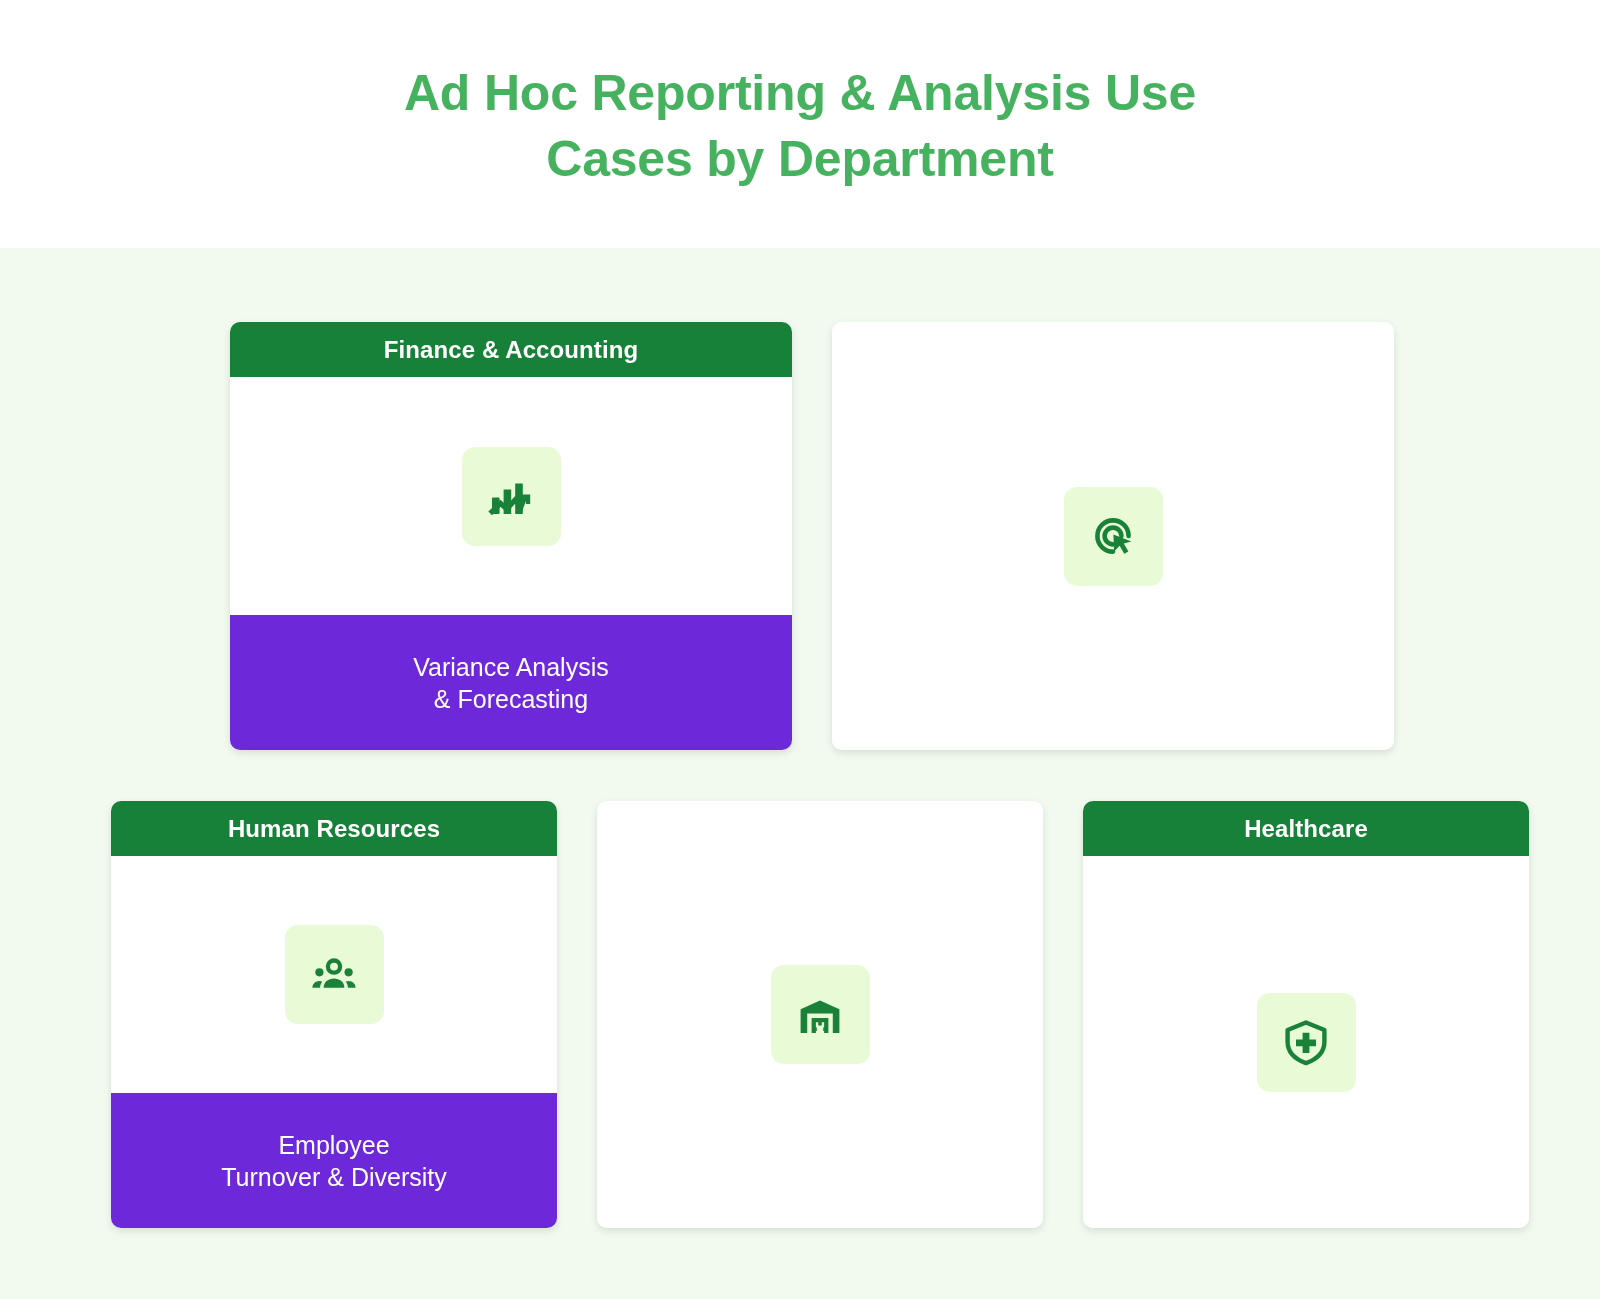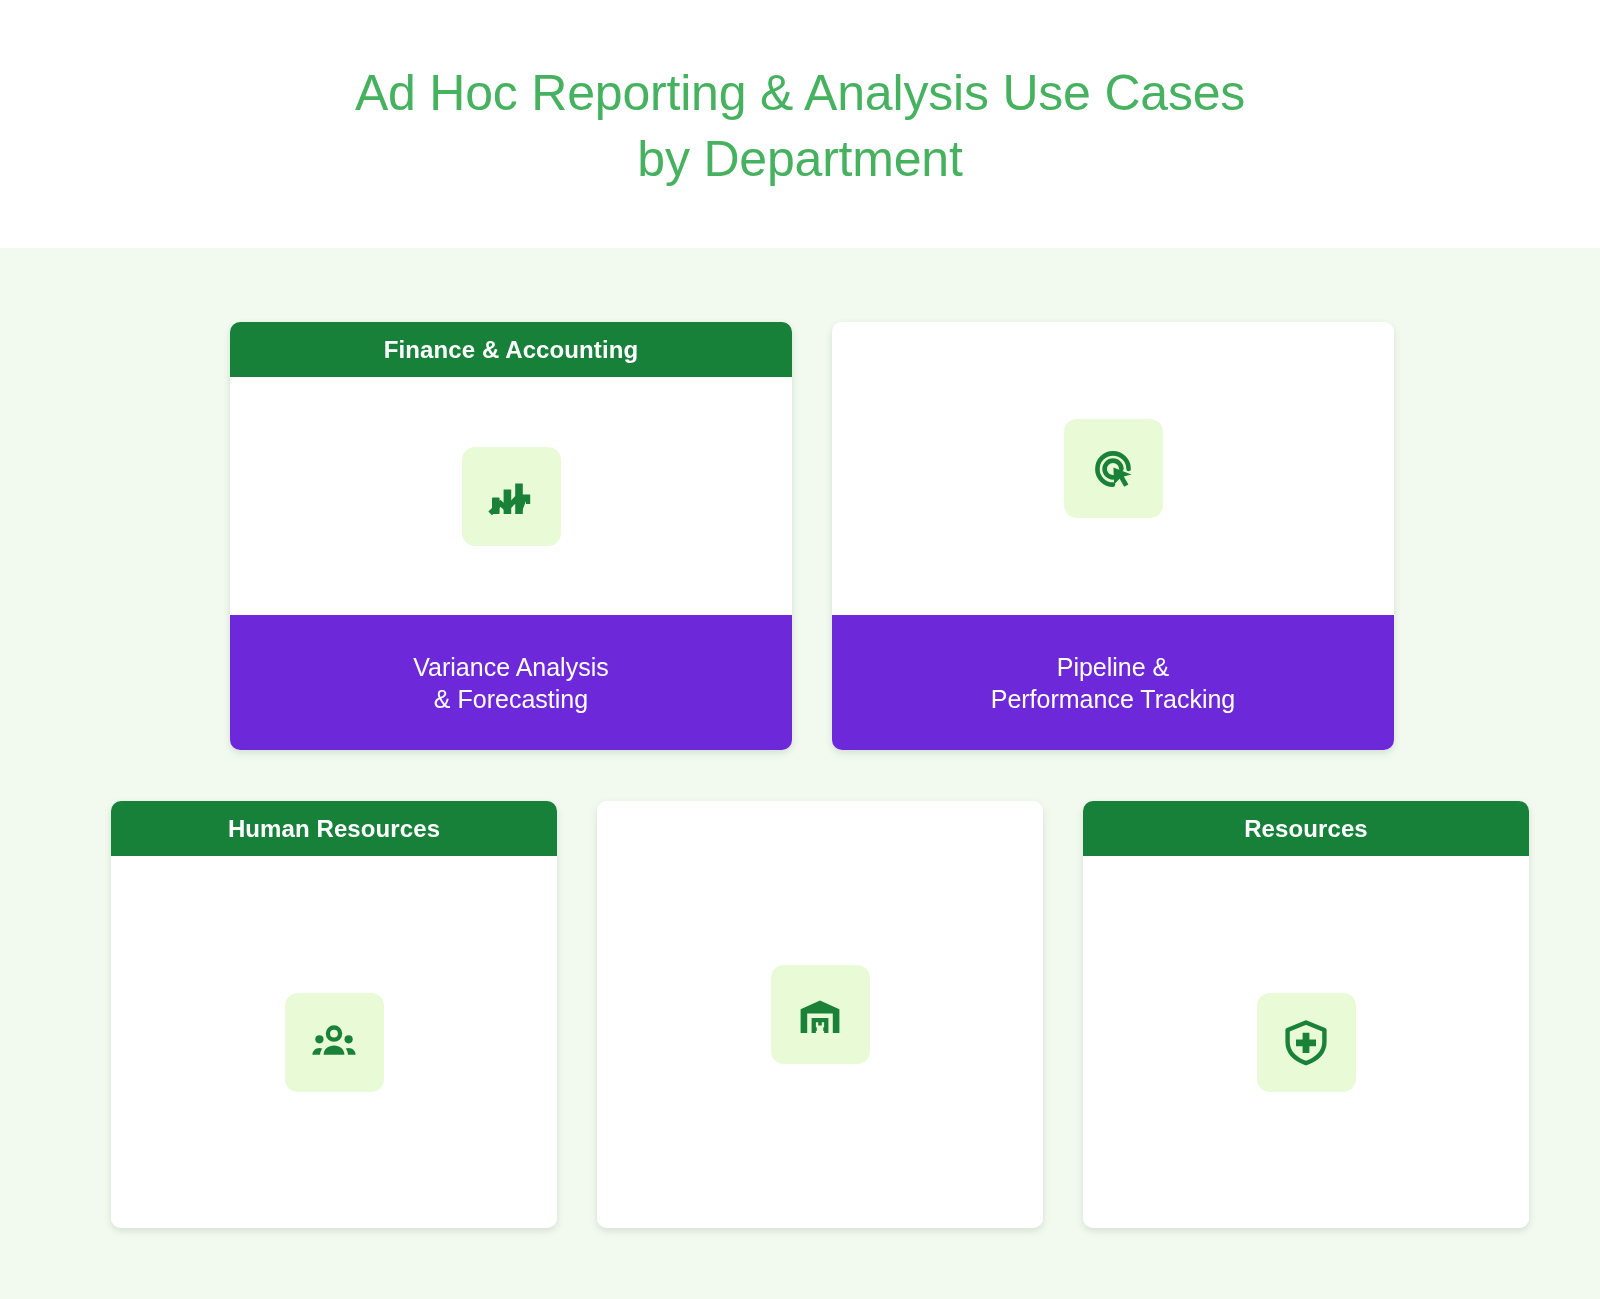--- a/index.html
+++ b/index.html
@@ -30,21 +30,21 @@
     width: 1600px;
     height: 248px;
     background: #FFFFFF;
     display: flex;
     align-items: center;
     justify-content: center;
   }
 
   .page-title {
     font-size: 50px;
-    font-weight: 400;
+    font-weight: 700;
     color: #46B25F;
     text-align: center;
     line-height: 1.32;
     letter-spacing: -0.2px;
     max-width: 900px;
     margin-top: 4px;
   }
 
   
   .rows {
@@ -176,24 +176,20 @@
           <div class="icon-tile">
             <span>
               <svg width="52" height="52" viewBox="0 0 52 52" fill="none">
                 <path d="M41.6 26a15.6 15.6 0 1 0-15.6 15.6" stroke="#1A8238" stroke-width="4.6" fill="none" stroke-linecap="round"></path>
                 <path d="M34.4 26a8.4 8.4 0 1 0-8.4 8.4" stroke="#1A8238" stroke-width="4.6" fill="none" stroke-linecap="round"></path>
                 <path d="M26.4 24.6l18 6.9-7.6 1.9 4.6 8-4.2 2.4-4.6-8-5.5 5.6z" fill="#1A8238"></path>
               </svg>
             </span>
           </div>
         </div>
-        <div class="card-footer">
-          <span class="footer-text">Pipeline &amp;
-Performance Tracking</span>
-        </div>
       </div>
 
     </div>
 
     <div class="row row-bottom">
 
       <div class="card card-narrow">
         <div class="card-header">Human Resources</div>
         <div class="card-body">
           <div class="icon-tile">
@@ -202,40 +198,44 @@
                 <circle cx="26" cy="17.6" r="6.1" stroke="#1A8238" stroke-width="4.3" fill="none"></circle>
                 <path d="M15.6 38.8c0-5.5 4.7-9.2 10.4-9.2s10.4 3.7 10.4 9.2z" fill="#1A8238"></path>
                 <circle cx="11.4" cy="23.3" r="4.1" fill="#1A8238"></circle>
                 <circle cx="40.6" cy="23.3" r="4.1" fill="#1A8238"></circle>
                 <path d="M4.4 38.8c0-4.1 3.2-6.9 7-6.9 1 0 2 .2 2.9.6-1.4 1.8-2.2 4-2.2 6.3z" fill="#1A8238"></path>
                 <path d="M47.6 38.8c0-4.1-3.2-6.9-7-6.9-1 0-2 .2-2.9.6 1.4 1.8 2.2 4 2.2 6.3z" fill="#1A8238"></path>
               </svg>
             </span>
           </div>
         </div>
+        <div class="card-footer">
+          <span class="footer-text">Employee
+Turnover &amp; Diversity</span>
+        </div>
       </div>
 
       <div class="card card-narrow">
         <div class="card-body">
           <div class="icon-tile">
             <span>
               <svg width="52" height="52" viewBox="0 0 52 52" fill="none">
                 <path d="M6.6 44V20.2L26 11.4l19.4 8.8V44h-6.6V24.6H13.2V44z" fill="#1A8238"></path>
                 <path d="M17.6 44V29h16.8v15h-4.3V33.2H21.9V44z" fill="#1A8238"></path>
                 <rect x="24.2" y="32.9" width="3.6" height="3.6" fill="#1A8238"></rect>
                 <rect x="19.2" y="38.4" width="3.6" height="3.6" fill="#1A8238"></rect>
                 <rect x="29.2" y="38.4" width="3.6" height="3.6" fill="#1A8238"></rect>
               </svg>
             </span>
           </div>
         </div>
       </div>
 
       <div class="card card-narrow">
-        <div class="card-header">Resources</div>
+        <div class="card-header">Healthcare</div>
         <div class="card-body">
           <div class="icon-tile">
             <span>
               <svg width="52" height="52" viewBox="0 0 52 52" fill="none">
                 <path d="M26 6.5L44.4 14v11.7c0 10.4-7.4 17.4-18.4 21.4C15 43.1 7.6 36.1 7.6 25.7V14z" stroke="#1A8238" stroke-width="4.4" fill="none" stroke-linejoin="round"></path>
                 <path d="M22.6 16.8h6.8v6.6H36v6.8h-6.6V37h-6.8v-6.8H16v-6.8h6.6z" fill="#1A8238"></path>
               </svg>
             </span>
           </div>
         </div>

